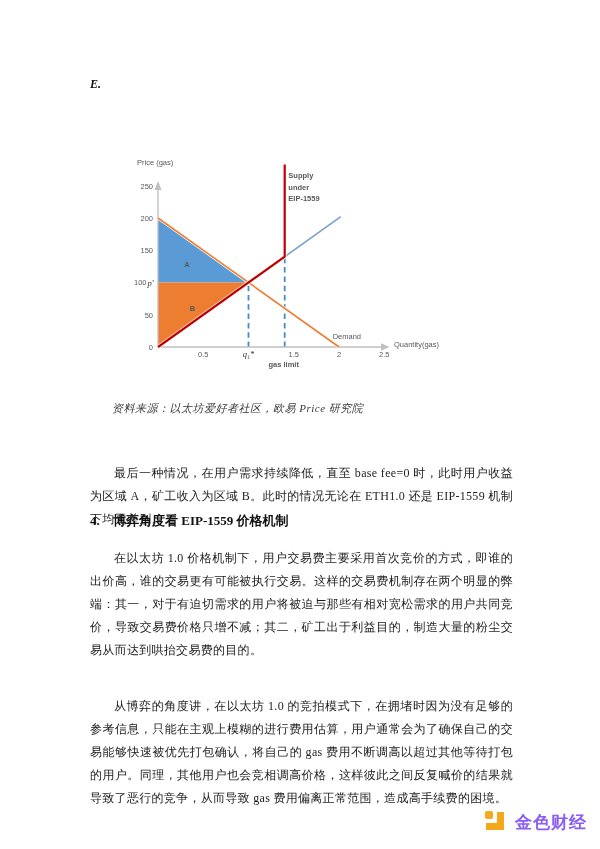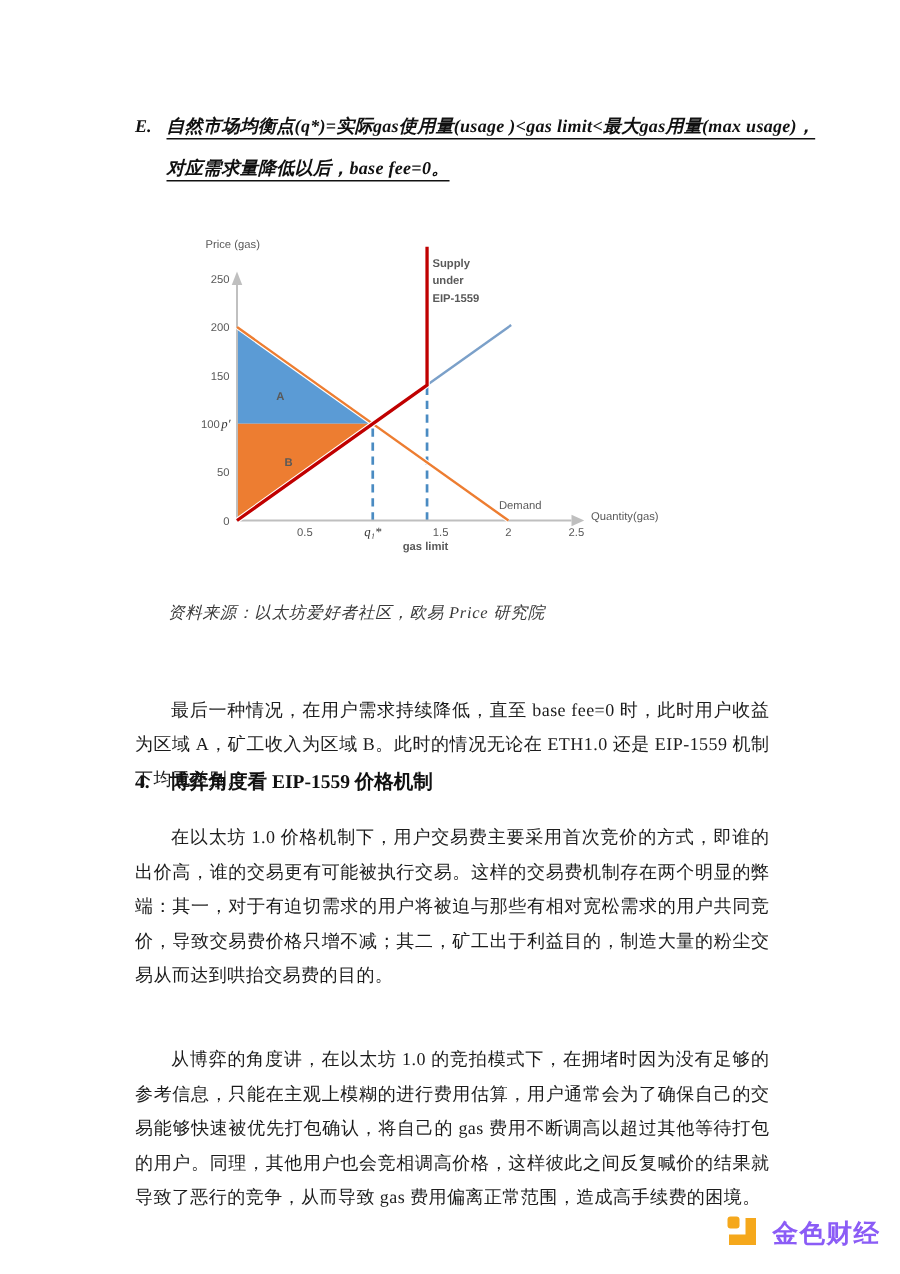--- a/index.html
+++ b/index.html
@@ -52,22 +52,21 @@
     font-size:17px; font-weight:700; letter-spacing:1px;
     font-family:"Liberation Sans",sans-serif;
   }
 </style>
 </head>
 <body>
 
 <div class="heading-e">
   <span class="marker">E.</span>
   <span>
-    <span class="he-line">自然市场均衡点(q*)=实际gas使用量(usage )&lt;gas limit&lt;最大gas用量(max usage)，</span><br>
-    <span class="he-line">对应需求量降低以后，base fee=0。</span>
+    <br>
   </span>
 </div>
 
 <div class="figure">
   <svg id="chart-svg" width="340" height="230" viewBox="0 0 340 230">
       <polygon points="43.0,68.0 43.0,132.5 133.5,132.5" fill="#5B9BD5"></polygon>
       <polygon points="43.0,132.5 43.0,197.0 133.5,132.5" fill="#ED7D31"></polygon>
       <line x1="133.5" y1="197" x2="133.5" y2="132.5" stroke="#4A8BC2" stroke-width="1.8" stroke-dasharray="5.5,3.8"></line>
       <line x1="169.7" y1="197" x2="169.7" y2="106.7" stroke="#4A8BC2" stroke-width="1.8" stroke-dasharray="5.5,3.8"></line>
       <line x1="43" y1="197" x2="43" y2="39" stroke="#BFBFBF" stroke-width="1.3"></line>

